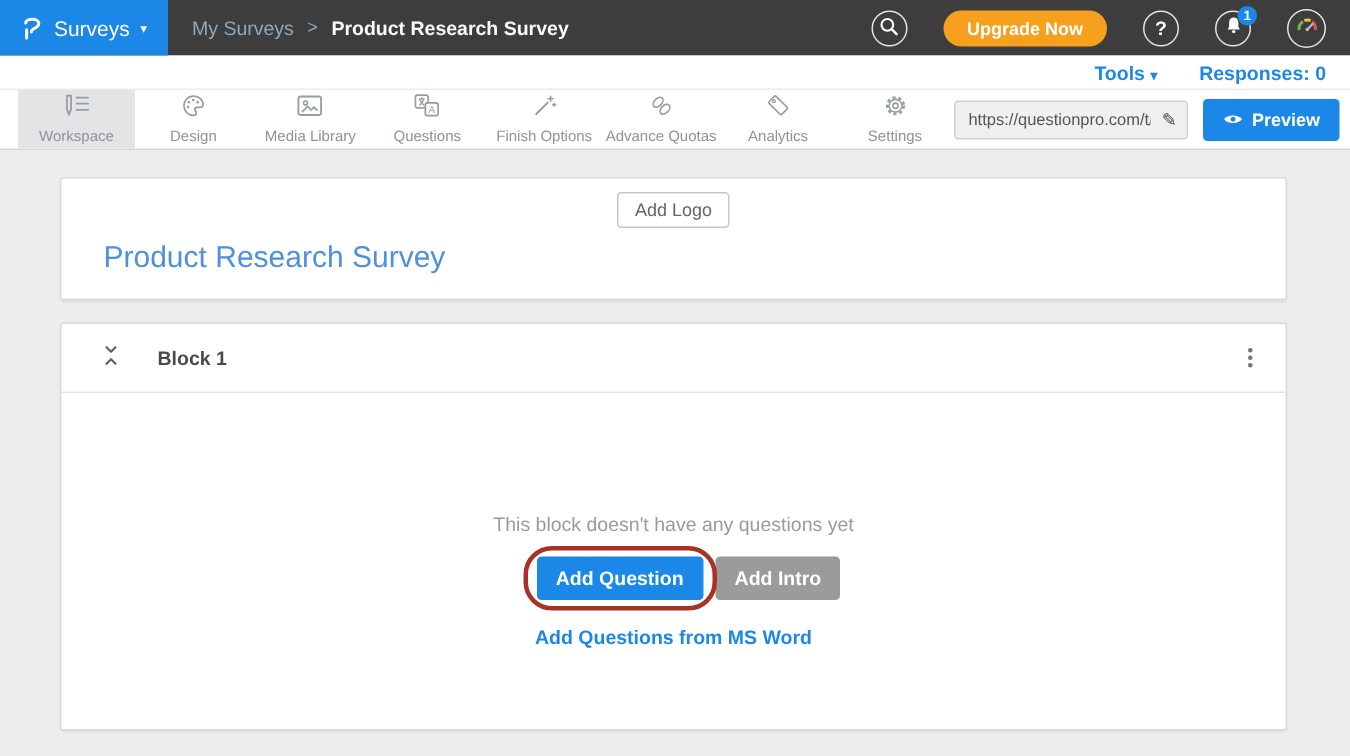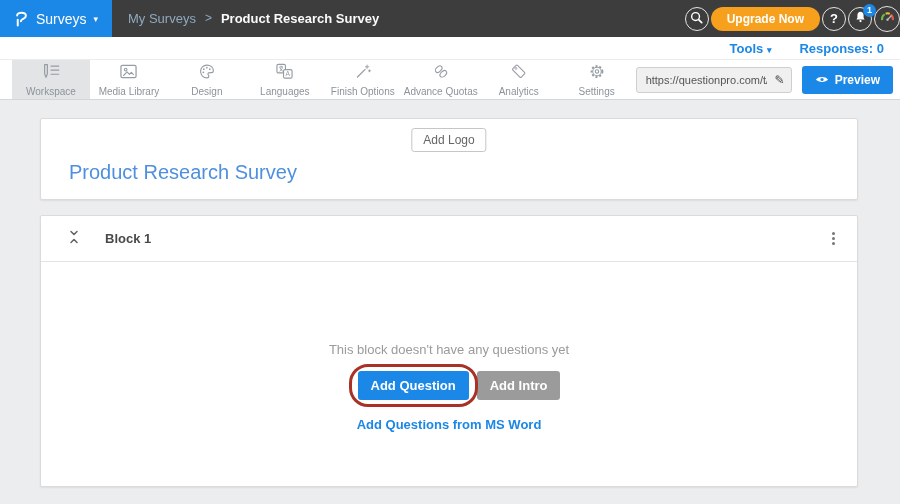--- a/index.html
+++ b/index.html
@@ -15,21 +15,21 @@
     width:112px; height:37px; background:#1B87E6; color:#fff;
     display:flex; align-items:center; justify-content:center; gap:7px;
     font-size:14px; cursor:pointer; flex:none;
   }
   .brand .caret { font-size:9px; margin-top:1px; }
   .logo-glyph { display:flex; }
   .breadcrumb { margin-left:16px; display:flex; align-items:flex-start; gap:9px; font-size:13px; }
   .bc-parent { color:#8FA9BE; cursor:pointer; }
   .bc-sep { color:#8FA9BE; font-size:12px; }
   .bc-current { color:#FAFAFA; font-weight:600; }
-  .topbar-right { margin-left:auto; display:flex; align-items:center; gap:2px; padding-right:0;justify-content:flex-end; }
+  .topbar-right { margin-left:auto; display:flex; align-items:center; gap:24px; padding-right:16px;justify-content:flex-end; }
   .circle-btn {
     width:24px; height:24px; border-radius:50%; border:1.5px solid #E4E4E4;
     background:transparent; color:#fff; display:flex; align-items:center; justify-content:center;
     position:relative; padding:0; cursor:pointer; flex:none;
   }
   .circle-btn.lg { width:26px; height:26px; }
   .help-q { font-weight:700; font-size:13px; color:#fff; }
   .upgrade {
     background:#F7A01E; color:#fff; border:none; border-radius:12px; height:24px;
     padding:0 16px; font-size:12px; font-weight:700; cursor:pointer; font-family:inherit;
@@ -162,52 +162,52 @@
           <line x1="11" y1="3" x2="19.5" y2="3"></line>
             <line x1="11" y1="7.5" x2="19.5" y2="7.5"></line>
             <line x1="11" y1="12" x2="19.5" y2="12"></line>
         </g>
       </svg>
     </span>
     <span class="tlabel">Workspace</span>
   </div>
   <div class="tool">
     <span>
-      <svg width="19" height="17" viewBox="0 0 20 18">
-        <rect x="2" y="2.5" width="16" height="13" rx="1.5" fill="none" stroke="#959CA3" stroke-width="1.3"></rect>
-        <circle cx="7" cy="7" r="1.4" fill="none" stroke="#959CA3" stroke-width="1.1"></circle>
-        <path d="M4.5 13.5 L8.5 9.5 L11 12 L13 10 L15.5 12.5" fill="none" stroke="#959CA3" stroke-width="1.2" stroke-linejoin="round"></path>
-      </svg>
-    </span>
-    <span class="tlabel">Media Library</span>
-  </div>
-  <div class="tool">
-    <span>
       <svg width="18" height="17" viewBox="0 0 20 20">
         <path d="M10 2.5 C5.5 2.5 2.5 5.8 2.5 10 C2.5 14.2 5.8 17.5 10 17.5 C11.5 17.5 12.2 16.6 12.2 15.6 C12.2 14.2 11 13.9 11 12.9 C11 11.9 12 11.3 13.5 11.3 H15.2 C16.6 11.3 17.5 10.3 17.5 9 C17.5 5.2 14.2 2.5 10 2.5 Z" fill="none" stroke="#959CA3" stroke-width="1.3"></path>
         <circle cx="6.3" cy="7.3" r="1" fill="#959CA3"></circle>
           <circle cx="9.8" cy="5.5" r="1" fill="#959CA3"></circle>
           <circle cx="13.3" cy="7.3" r="1" fill="#959CA3"></circle>
           <circle cx="5.7" cy="11" r="1" fill="#959CA3"></circle>
       </svg>
     </span>
     <span class="tlabel">Design</span>
+  </div>
+  <div class="tool">
+    <span>
+      <svg width="19" height="17" viewBox="0 0 20 18">
+        <rect x="2" y="2.5" width="16" height="13" rx="1.5" fill="none" stroke="#959CA3" stroke-width="1.3"></rect>
+        <circle cx="7" cy="7" r="1.4" fill="none" stroke="#959CA3" stroke-width="1.1"></circle>
+        <path d="M4.5 13.5 L8.5 9.5 L11 12 L13 10 L15.5 12.5" fill="none" stroke="#959CA3" stroke-width="1.2" stroke-linejoin="round"></path>
+      </svg>
+    </span>
+    <span class="tlabel">Media Library</span>
   </div>
   <div class="tool">
     <span>
       <svg width="19" height="17" viewBox="0 0 20 18">
         <rect x="2" y="1.5" width="9" height="9" rx="1.5" fill="none" stroke="#959CA3" stroke-width="1.2"></rect>
         <line x1="4.5" y1="4.2" x2="8.5" y2="4.2" stroke="#959CA3" stroke-width="1"></line>
         <line x1="6.5" y1="3" x2="6.5" y2="4.2" stroke="#959CA3" stroke-width="1"></line>
         <path d="M7.8 4.8 C7.2 6.8 6 8 4.8 8.8 M5.2 4.8 C5.8 6.8 7 8 8.2 8.8" fill="none" stroke="#959CA3" stroke-width="1"></path>
         <rect x="9" y="7" width="9" height="9" rx="1.5" fill="#fff" stroke="#959CA3" stroke-width="1.2"></rect>
         <text x="13.5" y="14" font-size="7" fill="#959CA3" text-anchor="middle" font-family="Liberation Sans, sans-serif">A</text>
       </svg>
     </span>
-    <span class="tlabel">Languages</span>
+    <span class="tlabel">Questions</span>
   </div>
   <div class="tool">
     <span>
       <svg width="18" height="17" viewBox="0 0 20 20">
         <line x1="3.5" y1="16.5" x2="12.5" y2="7.5" stroke="#959CA3" stroke-width="1.5" stroke-linecap="round"></line>
         <g stroke="#959CA3" stroke-width="1.1" stroke-linecap="round">
           <line x1="14.8" y1="2.5" x2="14.8" y2="6.5"></line>
             <line x1="12.8" y1="4.5" x2="16.8" y2="4.5"></line>
           <line x1="17.6" y1="8" x2="17.6" y2="10.4"></line>
             <line x1="16.4" y1="9.2" x2="18.8" y2="9.2"></line>

